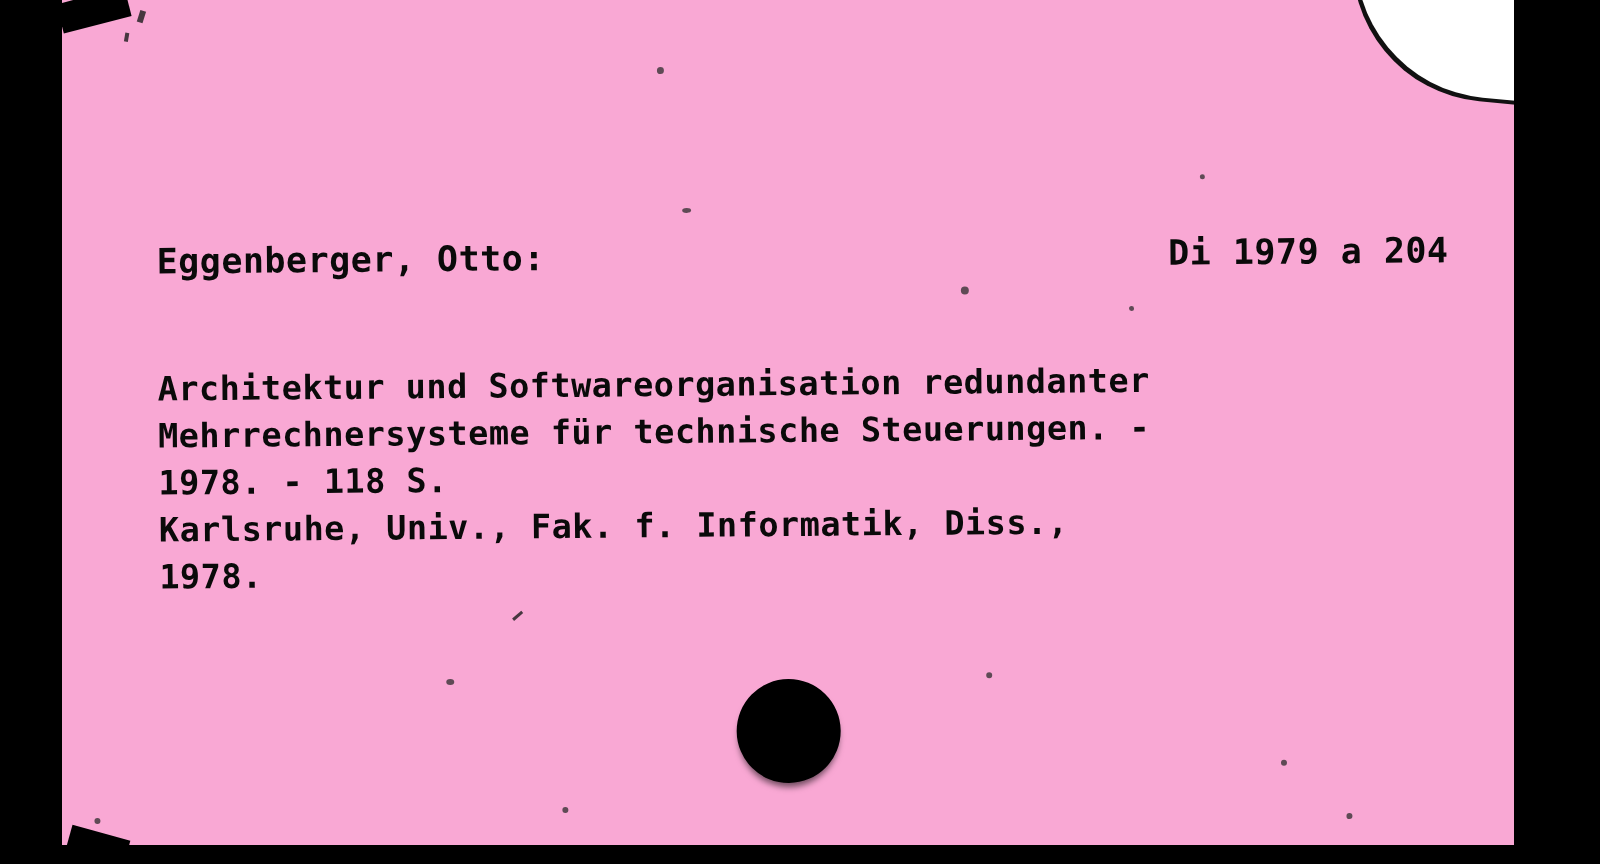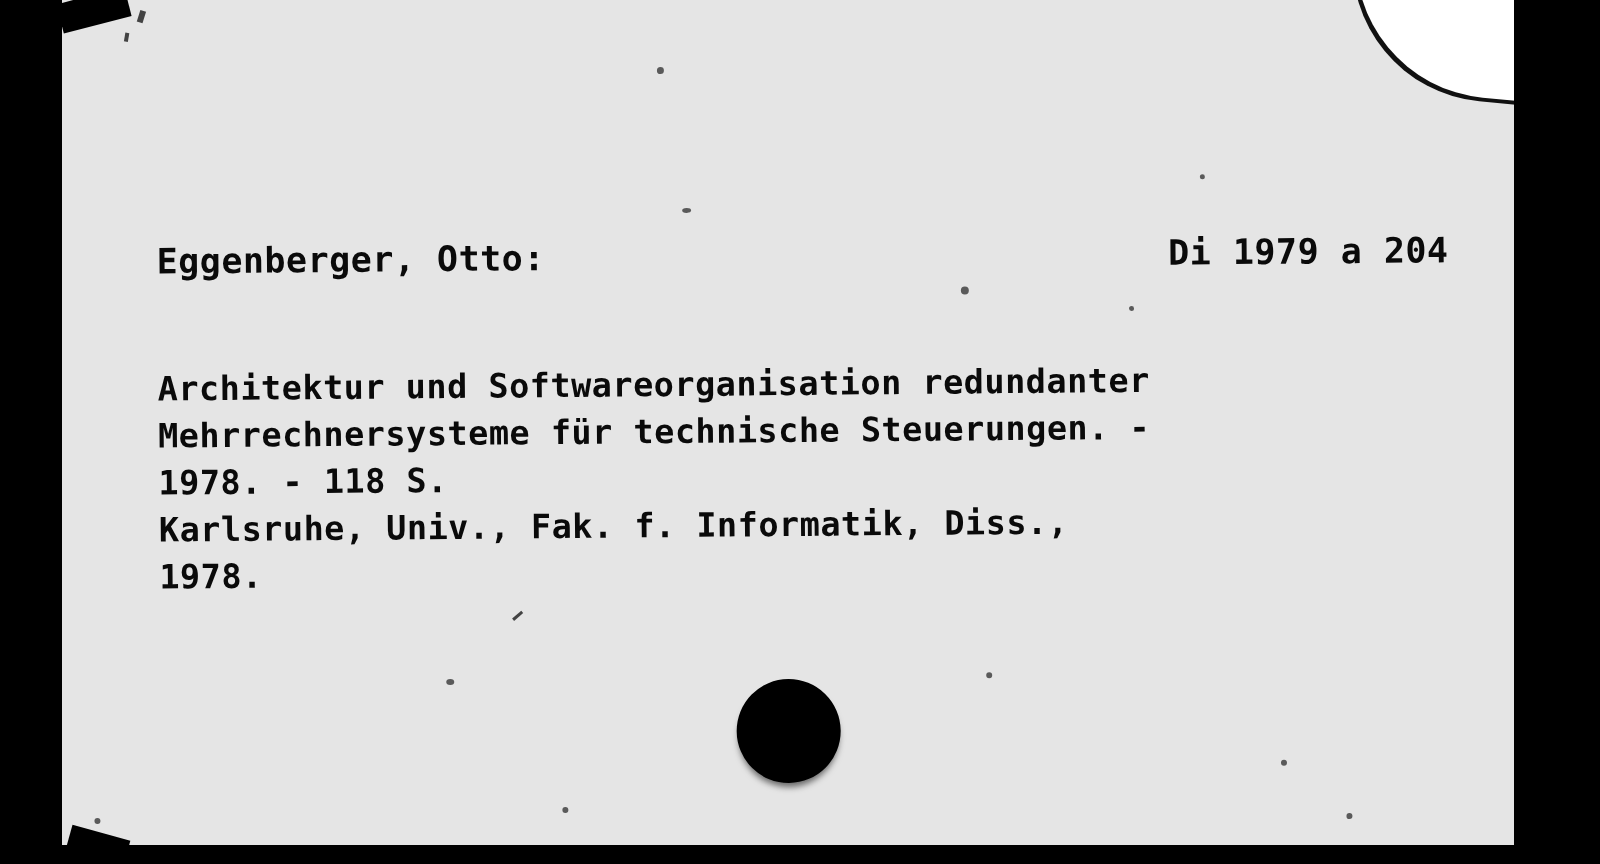--- a/index.html
+++ b/index.html
@@ -22,21 +22,21 @@
     background: #000000;
   }
 
   
   #card {
     position: absolute;
     left: 62px;
     top: 0px;
     width: 1452px;
     height: 845px;
-    background: #e5e5e5;
+    background: #f9a8d4;
     overflow: hidden;
     padding-left: 46px;
   }
 
   
   #card-inner {
     position: absolute;
     left: 0;
     top: 0;
     width: 1452px;

